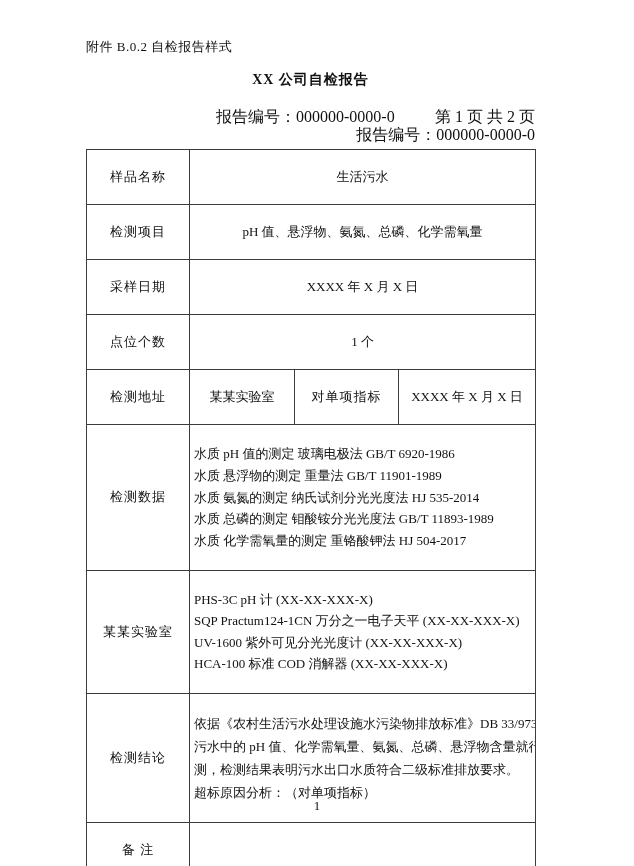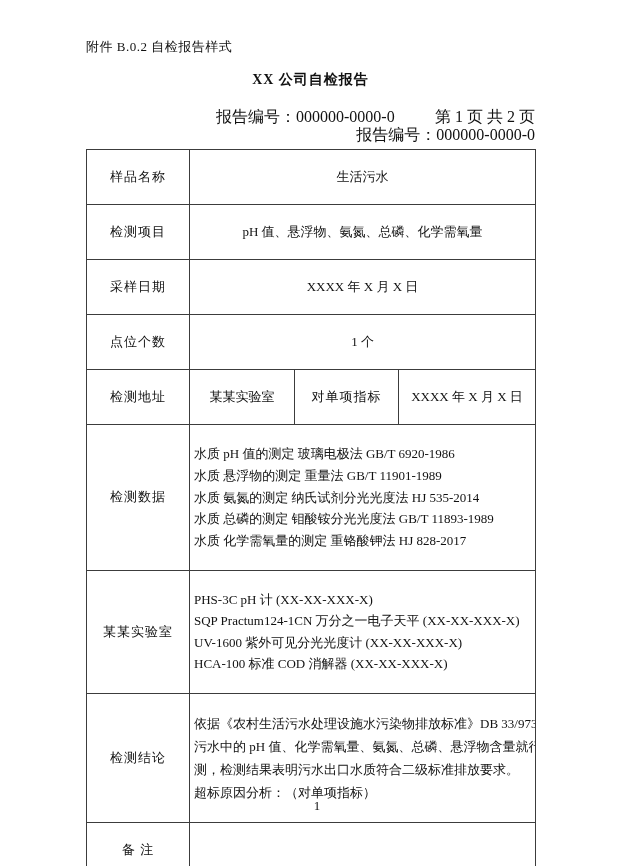--- a/index.html
+++ b/index.html
@@ -130,21 +130,21 @@
         <td class="label-cell">对单项指标</td>
         <td>XXXX 年 X 月 X 日</td>
       </tr>
       <tr>
         <td class="label-cell">检测数据</td>
         <td colspan="3" class="multiline lh-data">
           <div class="cell-line">水质 pH 值的测定 玻璃电极法 GB/T 6920-1986</div>
           <div class="cell-line">水质 悬浮物的测定 重量法 GB/T 11901-1989</div>
           <div class="cell-line">水质 氨氮的测定 纳氏试剂分光光度法 HJ 535-2014</div>
           <div class="cell-line">水质 总磷的测定 钼酸铵分光光度法 GB/T 11893-1989</div>
-          <div class="cell-line">水质 化学需氧量的测定 重铬酸钾法 HJ 828-2017</div>
+          <div class="cell-line">水质 化学需氧量的测定 重铬酸钾法 HJ 504-2017</div>
         </td>
       </tr>
       <tr>
         <td class="label-cell">某某实验室</td>
         <td colspan="3" class="multiline lh-inst">
           <div class="cell-line">PHS-3C pH 计 (XX-XX-XXX-X)</div>
           <div class="cell-line">SQP Practum124-1CN 万分之一电子天平 (XX-XX-XXX-X)</div>
           <div class="cell-line">UV-1600 紫外可见分光光度计 (XX-XX-XXX-X)</div>
           <div class="cell-line">HCA-100 标准 COD 消解器 (XX-XX-XXX-X)</div>
         </td>

